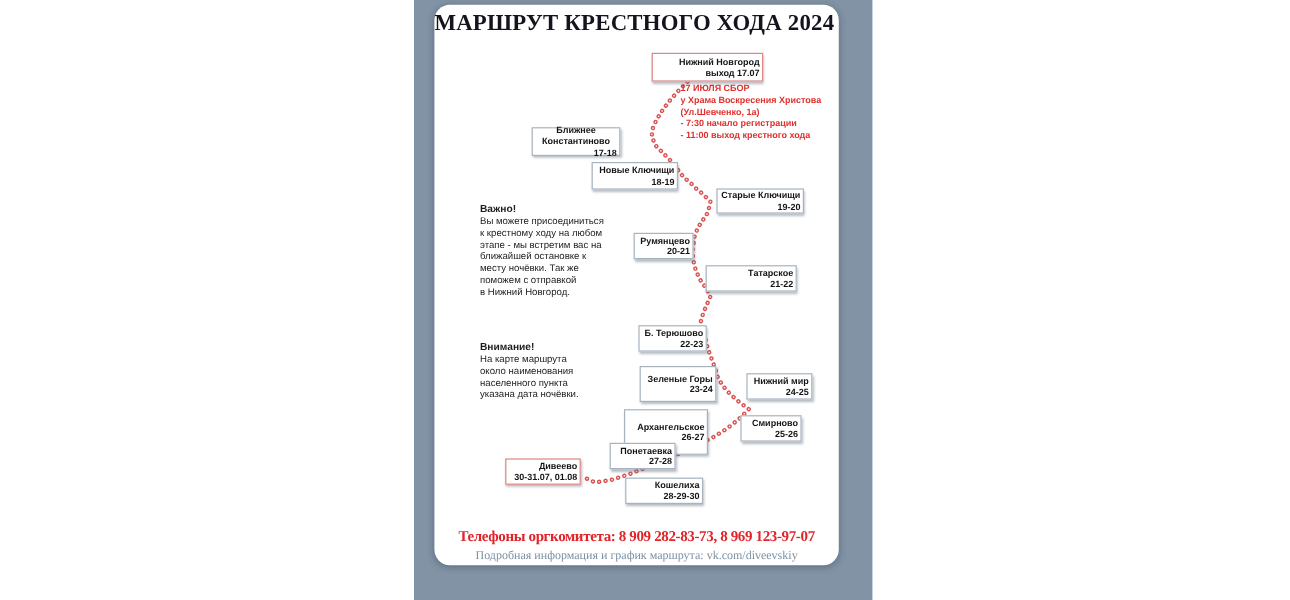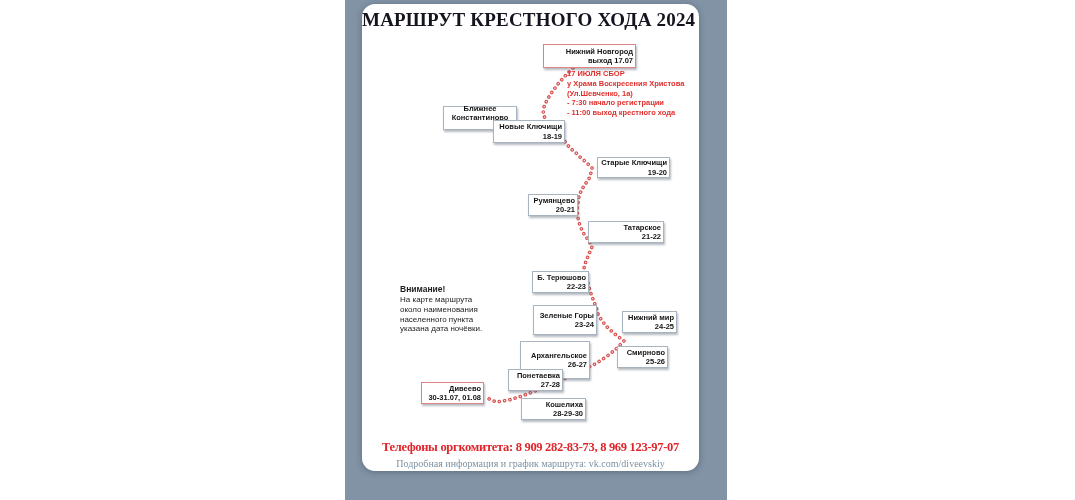--- a/index.html
+++ b/index.html
@@ -55,39 +55,49 @@
   </svg>
 
   <div class="title">МАРШРУТ КРЕСТНОГО ХОДА 2024</div>
 
   <div class="gathering">17 ИЮЛЯ СБОР
 у Храма Воскресения Христова
 (Ул.Шевченко, 1а)
 - 7:30 начало регистрации
 - 11:00 выход крестного хода</div>
 
+  <div class="note important">
+    <div class="h">Важно!</div>
+    <div class="b">Вы можете присоединиться
+к крестному ходу на любом
+этапе - мы встретим вас на
+ближайшей остановке к
+месту ночёвки. Так же
+поможем с отправкой
+в Нижний Новгород.</div>
+  </div>
 
   <div class="note attention">
     <div class="h">Внимание!</div>
     <div class="b">На карте маршрута
 около наименования
 населенного пункта
 указана дата ночёвки.</div>
   </div>
 
   <div id="stops-layer">
       <div class="stop red" style="left: 543px; top: 44px; width: 93px; height: 24px;">
         <span>Нижний Новгород</span>
         <span>выход 17.07</span>
       </div>
       <div class="stop" style="left: 443px; top: 106px; width: 74px; height: 24px;">
         <span>Ближнее Константиново</span>
         <span>17-18</span>
       </div>
-      <div class="stop" style="left: 493px; top: 120px; width: 72px; height: 23px;">
+      <div class="stop" style="left: 493px; top: 135px; width: 72px; height: 23px;">
         <span>Новые Ключищи</span>
         <span>18-19</span>
       </div>
       <div class="stop" style="left: 597px; top: 157px; width: 73px; height: 21px;">
         <span>Старые Ключищи</span>
         <span>19-20</span>
       </div>
       <div class="stop" style="left: 528px; top: 194px; width: 50px; height: 22px;">
         <span>Румянцево</span>
         <span>20-21</span>

